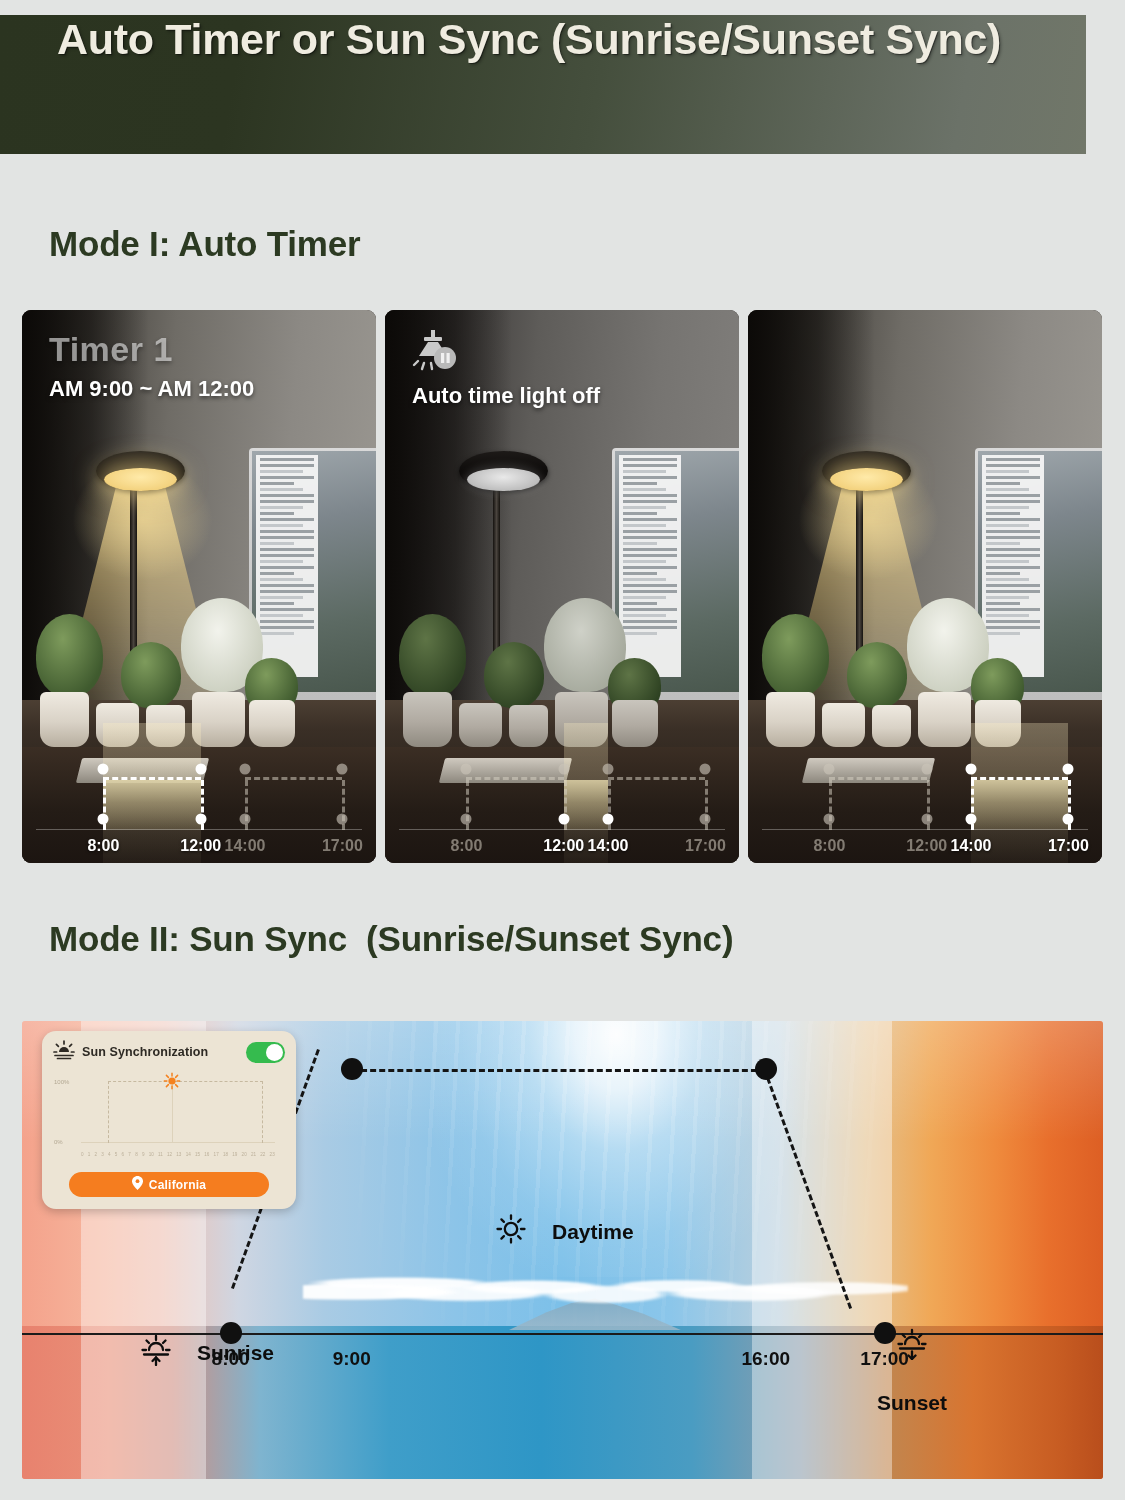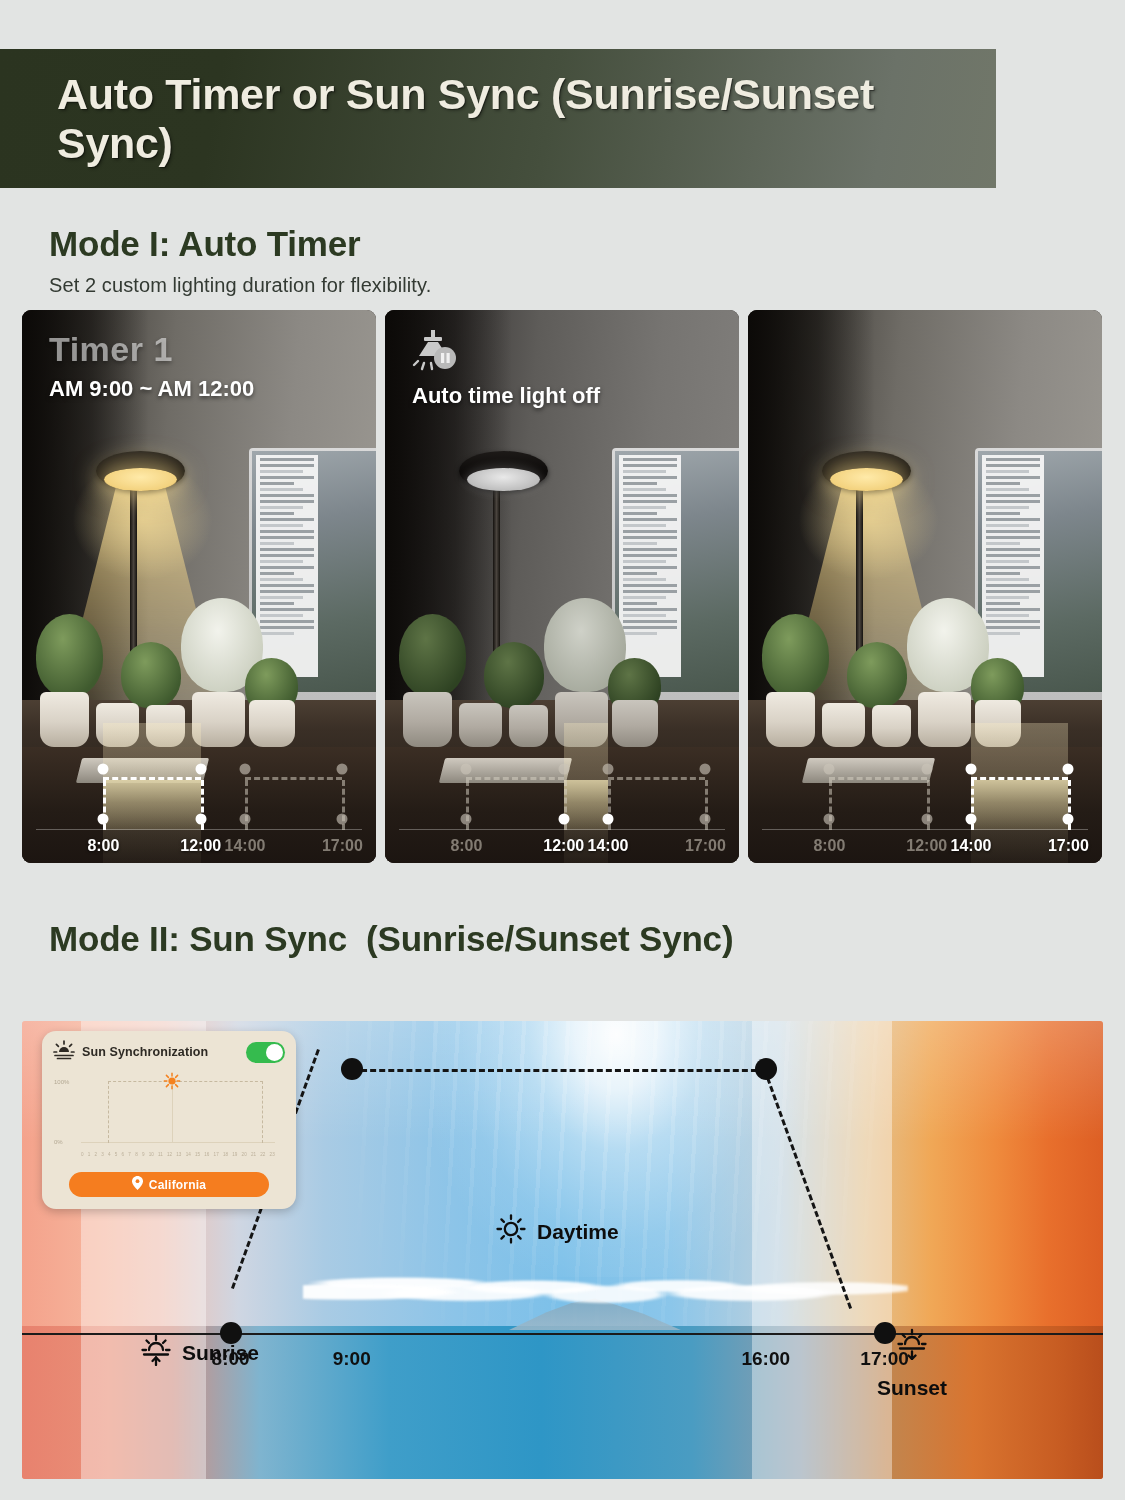--- a/index.html
+++ b/index.html
@@ -9,25 +9,25 @@
     height: 1500px;
     background: #e2e4e3;
     font-family: "Liberation Sans", sans-serif;
     overflow: hidden;
     position: relative;
   }
 
   
   .banner {
     position: absolute;
-    left: 0; top: 49px;
-    width: 996px; height: 139px;
+    left: 0; top: 15px;
+    width: 1086px; height: 139px;
     background: linear-gradient(100deg, #2b3420 0%, #2c3521 22%, #454f3d 55%, #6b7268 88%, #717769 100%);
     display: flex;
-    align-items: center;
+    align-items: flex-start;
   }
   .banner-title {
     color: #efece0;
     font-size: 43px;
     font-weight: bold;
     letter-spacing: -0.3px;
     padding-left: 57px;
     text-shadow: 1px 1px 0 rgba(0,0,0,0.35), 2px 2px 3px rgba(0,0,0,0.3);
   }
 
@@ -327,21 +327,21 @@
     transform-origin: 0 0;
   }
   .d-lab {
     position: absolute;
     font-size: 19px; font-weight: bold; color: #101010;
     transform: translateX(-50%);
     white-space: nowrap;
   }
   .icon-lab {
     position: absolute;
-    display: flex; align-items: center; gap: 11px;
+    display: flex; align-items: center; gap: 26px;
     font-size: 21px; font-weight: bold; color: #0d0d0d;
     white-space: nowrap;
   }
 
   
   .app-card {
     position: absolute; left: 42px; top: 1031px;
     width: 254px; height: 178px;
     background: #ece4d4;
     border-radius: 14px;
@@ -404,21 +404,20 @@
 </style>
 </head>
 <body>
 
 <div class="banner">
   <div class="banner-title">Auto Timer or Sun Sync (Sunrise/Sunset Sync)</div>
 </div>
 
 <div class="section-head" id="mode1-head">
   <div class="mode-title">Mode I: Auto Timer</div>
-  <div class="mode-sub">Set 2 custom lighting duration for flexibility.</div>
 </div>
 
 <div class="panels">
 
   <div class="panel">
     <div class="scene">
       <div class="wall"></div>
       <div class="wall-shadow"></div>
       <div class="lamp-beam"></div>
       <div class="lamp-glow"></div>

